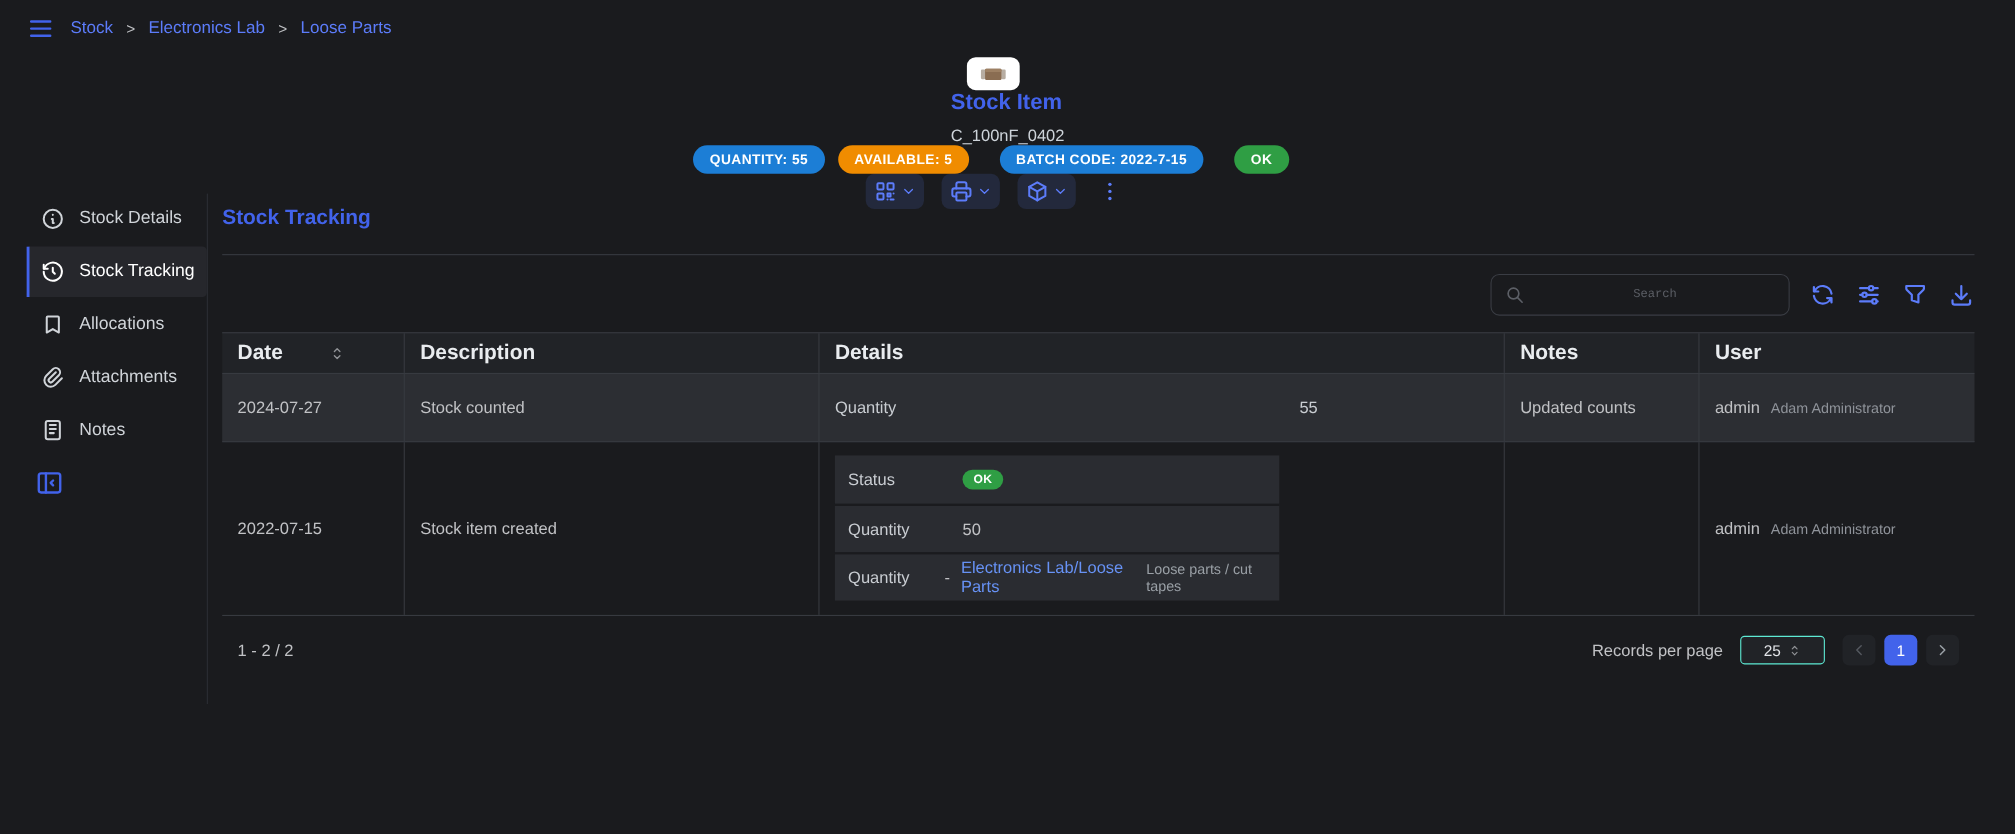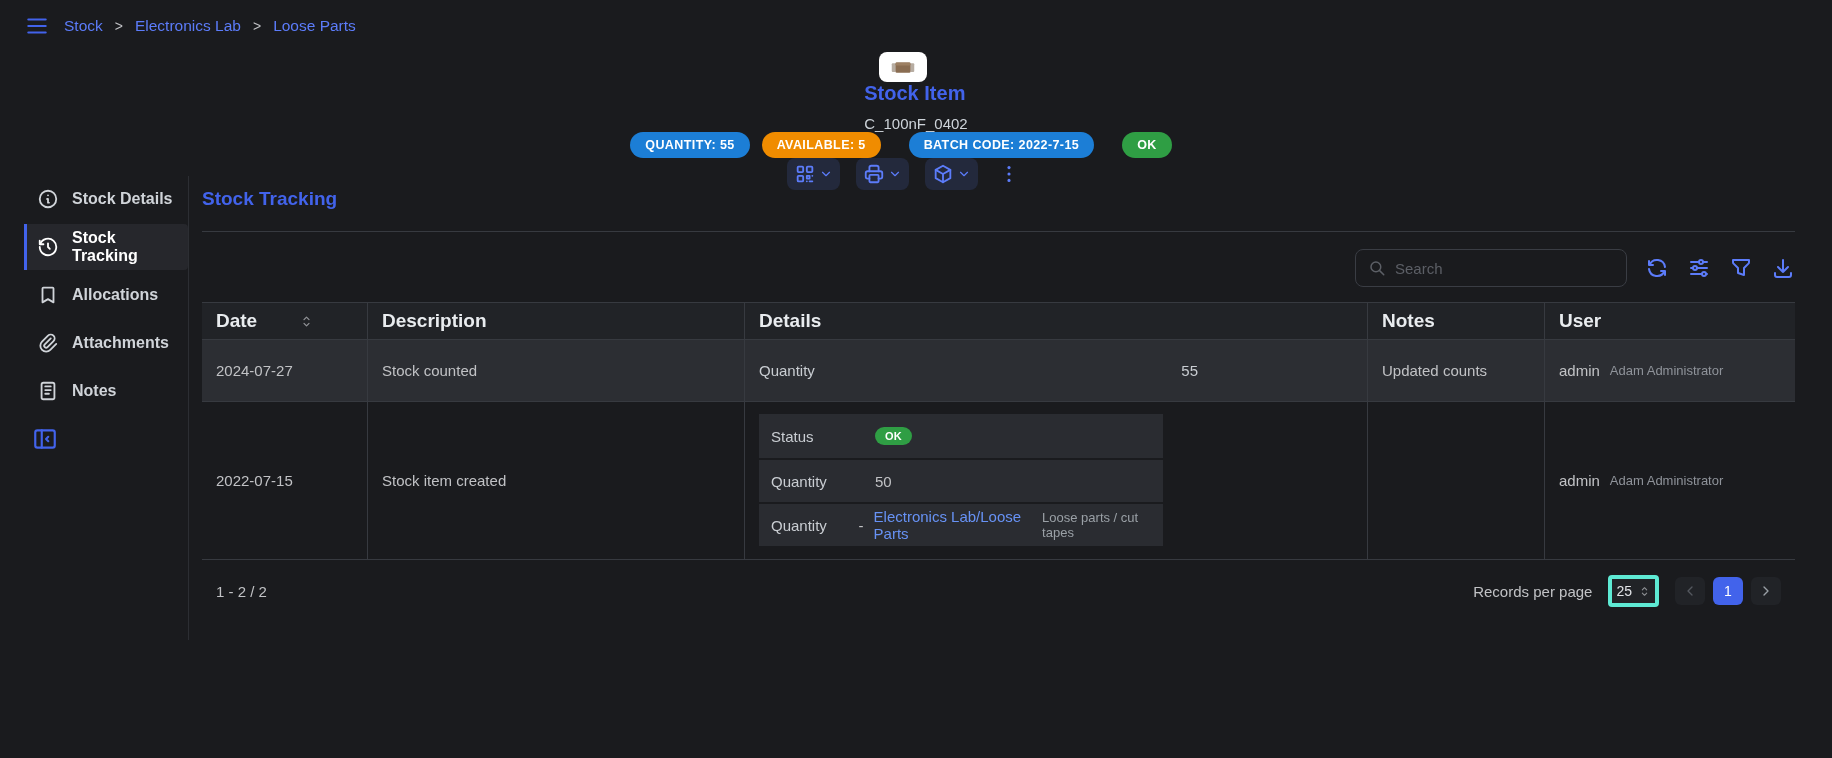--- a/index.html
+++ b/index.html
@@ -31,34 +31,34 @@
   .badge.blue { background:#1c7ed6; }
   .badge.orange { background:#f08c00; }
   .badge.green { background:#2f9e44; }
   .badge.gap { margin-left:16px; }
   .actions { display:flex; align-items:center; gap:16px; margin-right:22px; }
   .action-btn { display:flex; align-items:center; gap:3px; padding:5px 7px; border-radius:8px; background:rgba(92,124,250,0.14); color:#5c7cfa; cursor:pointer; }
   .dots-btn { color:#5c7cfa; cursor:pointer; padding:4px; }
 
   
   .sidebar { position:absolute; left:24px; top:176px; width:164px; display:flex; flex-direction:column; gap:2px; }
-  .side-item { display:flex; align-items:center; gap:13px; height:46px; padding:0 10px; font-size:16px; color:#d0d4d9; border-left:3px solid transparent; border-radius:0 4px 4px 0; cursor:pointer;font-weight:bold; }
+  .side-item { display:flex; align-items:center; gap:13px; height:46px; padding:0 10px; font-size:16px; color:#d0d4d9; border-left:3px solid transparent; border-radius:0 4px 4px 0; cursor:pointer; }
   .side-item.active { background:#26272c; color:#ffffff; border-left-color:#4263eb; }
   .side-item .ic { color:inherit; }
   .side-collapse { margin-top:10px; padding:0 8px; color:#4263eb; cursor:pointer; width:44px; }
   .vdivider { position:absolute; left:188px; top:176px; width:1px; height:464px; background:#2c2e33; }
 
   
   .main { position:absolute; left:202px; top:176px; width:1593px; }
   .main h2 { padding-top:12px; color:#4263eb; font-size:19px; font-weight:bold; }
   .main-divider { margin-top:21px; border-bottom:1px solid #373a40; }
 
   .toolbar { margin-top:16px; height:40px; display:flex; align-items:center; justify-content:flex-end; gap:18px; }
   .searchbox { width:272px; height:38px; border:1px solid #3a3d44; border-radius:8px; display:flex; align-items:center; gap:9px; padding:0 12px; background:#1a1b1e; }
-  .searchbox input { flex:1; background:transparent; border:none; outline:none; color:#c1c2c5; font-size:15px; font-family:Liberation Sans, sans-serif; }
+  .searchbox input { flex:1; background:transparent; border:none; outline:none; color:#c1c2c5; font-size:11px; font-family:Liberation Mono, monospace;text-align:center; }
   .searchbox input::placeholder { color:#5c5f66; }
   .search-ic { color:#5c5f66; }
   .tool-ic { color:#5c7cfa; cursor:pointer; }
 
   
   .table { margin-top:14px; }
   .tr { display:grid; grid-template-columns:166px 377px 623px 177px 1fr; }
   .th, .td { padding:0 14px; display:flex; align-items:center; }
   .th { height:36px; font-weight:bold; font-size:19px; color:#e9ecef; }
   .thead { background:#212327; border-top:1px solid #373a40; border-bottom:1px solid #373a40; }
@@ -78,21 +78,21 @@
   .ok-chip { background:#2f9e44; color:#fff; font-size:11px; font-weight:bold; padding:3px 10px; border-radius:10px; letter-spacing:.3px; }
   .loc-link { color:#6792f5; text-decoration:none; cursor:pointer; }
   .loc-detail { font-size:13px; color:#9aa0a6; margin-left:4px; }
   .user-cell { gap:10px; }
   .user-name { color:#c1c2c5; font-size:15px; }
   .user-full { color:#8f939a; font-size:13px; }
 
   
   .tfoot { height:62px; display:flex; align-items:center; justify-content:space-between; padding:0 14px; }
   .foot-right { display:flex; align-items:center; gap:16px; }
-  .page-size { display:flex; align-items:center; gap:6px; border:4px solid #5eead4; background:#212327; border-radius:4px; padding:4px 4px; font-size:14px; color:#e2e4e8; cursor:pointer; }
+  .page-size { display:flex; align-items:center; gap:6px; border:1px solid #5eead4; background:#212327; border-radius:4px; padding:4px 20px; font-size:14px; color:#e2e4e8; cursor:pointer; }
   .page-size .ic { color:#909296; }
   .pager { display:flex; align-items:center; gap:8px; }
   .pg-btn { width:30px; height:28px; border-radius:6px; display:flex; align-items:center; justify-content:center; background:#212327; cursor:pointer; }
   .pg-btn.disabled { color:#54585f; }
   .pg-btn.enabled { color:#9aa0a6; }
   .pg-num { width:30px; height:28px; border-radius:6px; display:flex; align-items:center; justify-content:center; background:#4263eb; color:#fff; font-size:14px; cursor:pointer; }
 </style>
 </head>
 <body>
 

